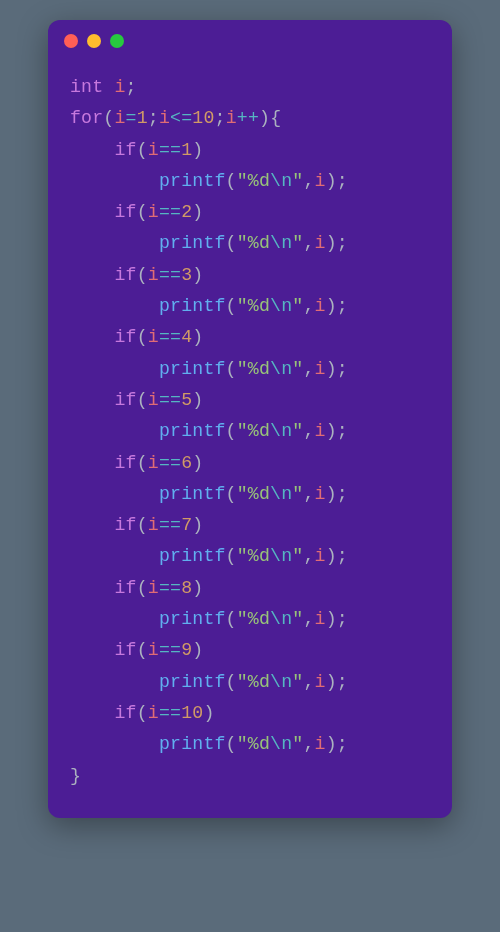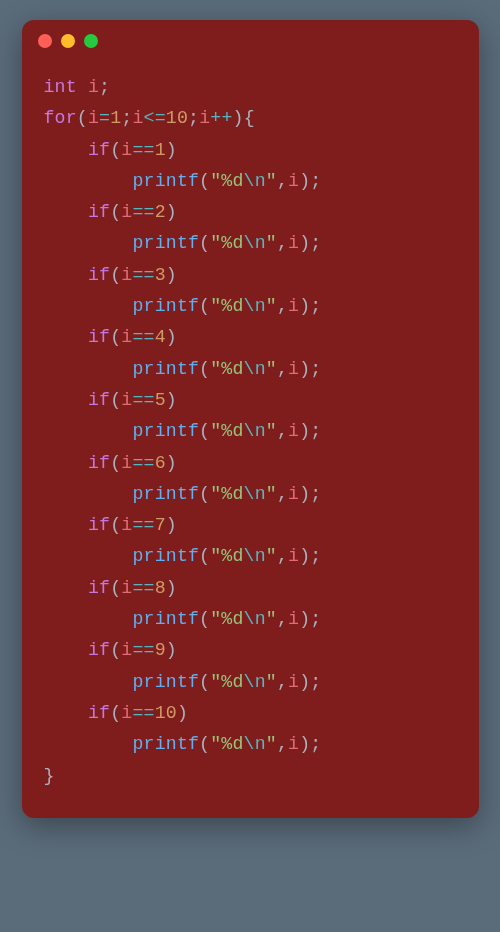--- a/index.html
+++ b/index.html
@@ -11,23 +11,23 @@
       background: #5a6b7a;
       width: 500px;
       height: 932px;
       display: flex;
       align-items: flex-start;
       justify-content: center;
       padding: 20px;
       font-family: "Menlo", "Consolas", "Courier New", monospace;
     }
     .window {
-      background: #7f1d1d;
+      background: #4c1d95;
       border-radius: 12px;
-      width: 457px;
+      width: 404px;
       box-shadow: 0 8px 30px rgba(0,0,0,0.35);
       overflow: hidden;
     }
     .titlebar {
       display: flex;
       align-items: center;
       gap: 9px;
       padding: 14px 16px 6px 16px;
     }
     .dot {

